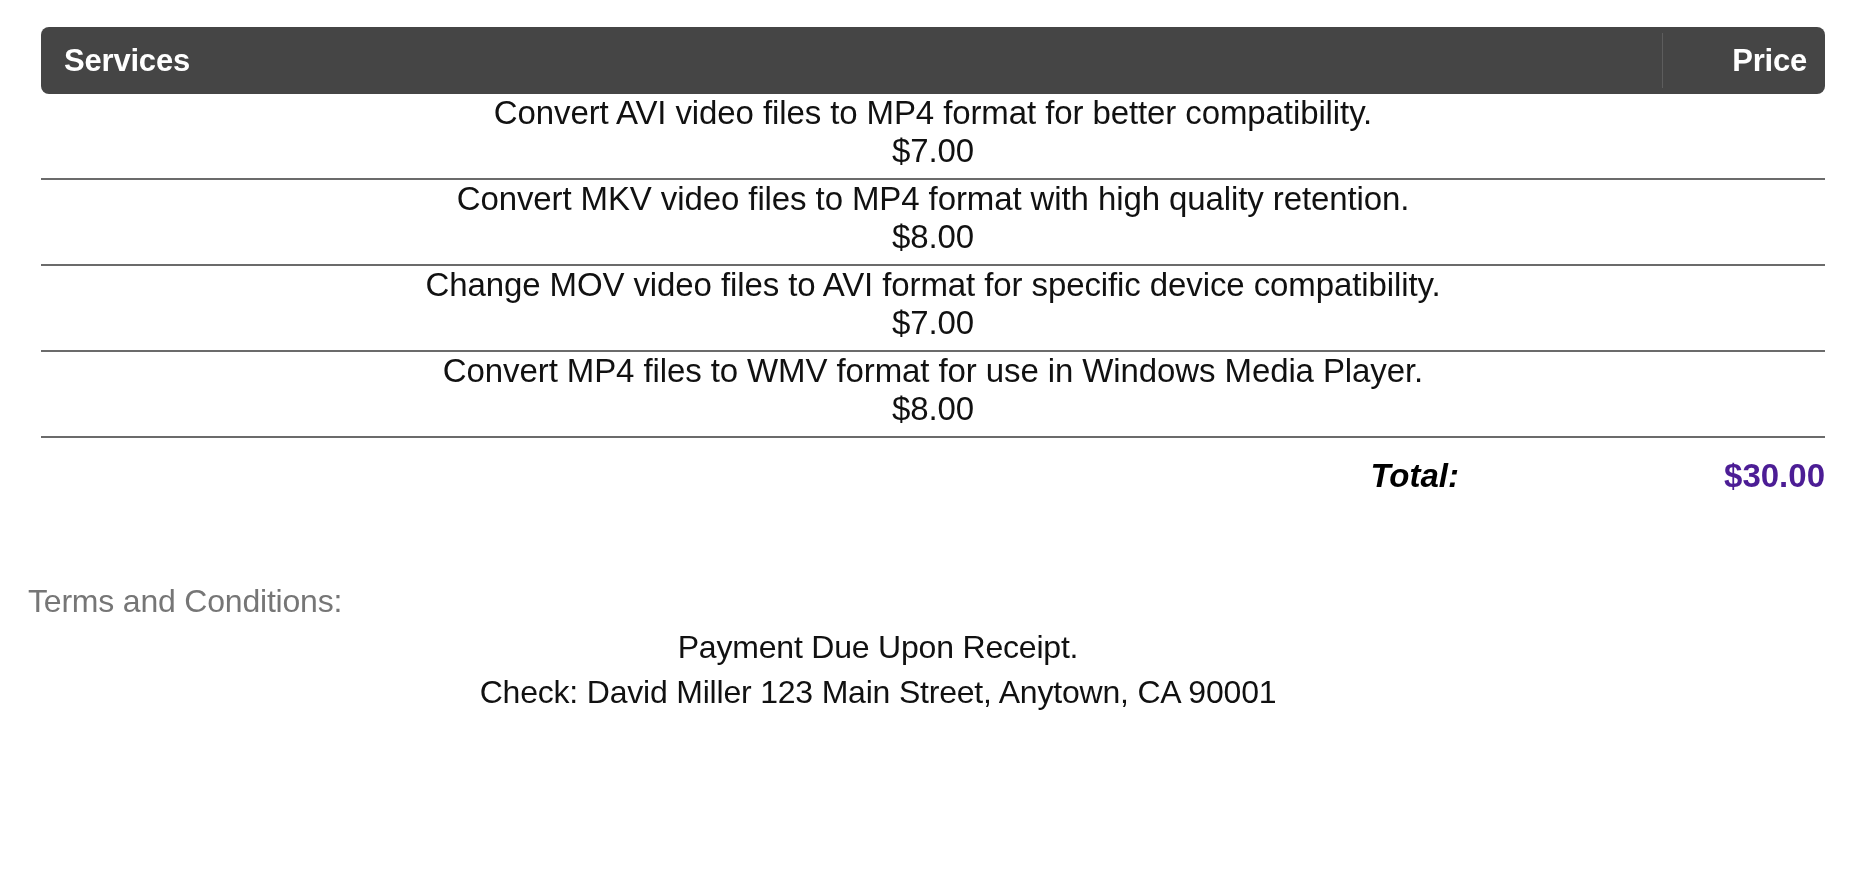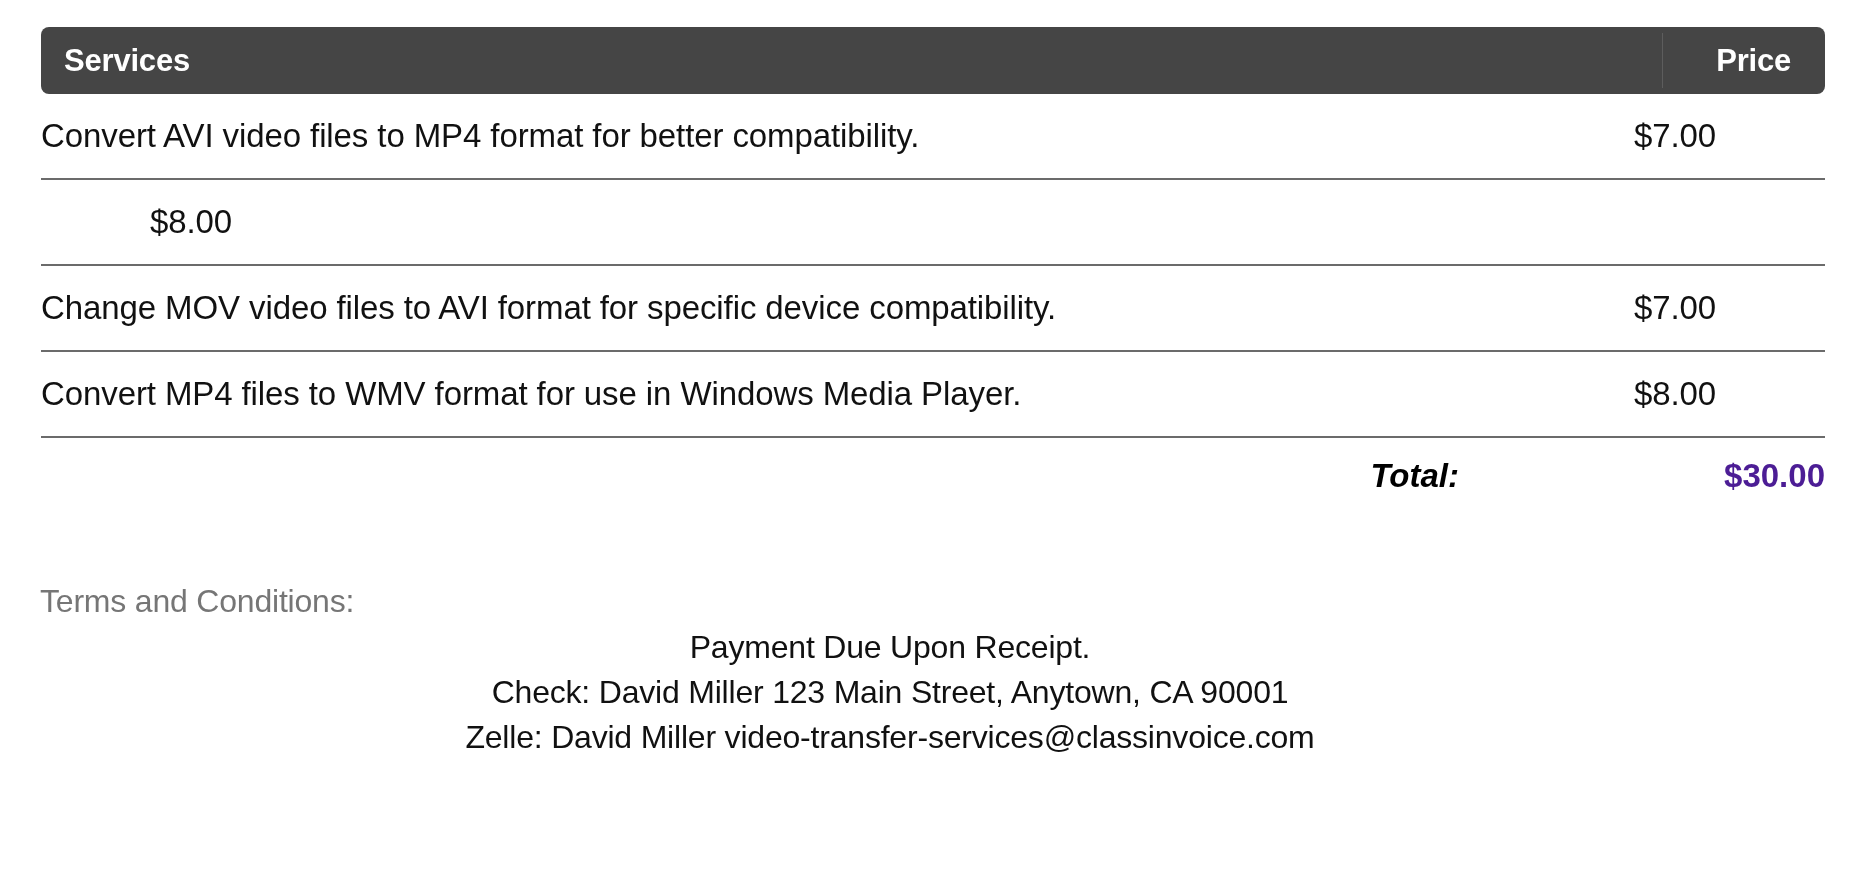--- a/index.html
+++ b/index.html
@@ -45,37 +45,38 @@
     letter-spacing: -0.2px;
     box-sizing: border-box;
     border-right: 1px solid #5d5d5d;
     height: 55px;
     display: flex;
     align-items: center;
   }
   .th-price {
     flex: 0 0 162px;
     text-align: right;
-    padding-right: 34px;
+    padding-right: 18px;
     font-size: 31px;
     font-weight: bold;
     letter-spacing: -0.2px;
     box-sizing: border-box;
     height: 67px;
     display: flex;
     align-items: center;
     justify-content: flex-end;
   }
 
   .table-row {
     display: flex;
     align-items: center;
     height: 86px;
     border-bottom: 2px solid #6b6b6b;
     box-sizing: border-box;
+    flex-direction: column;
   }
   .td-service {
     flex: 1 1 auto;
     padding-left: 0px;
     font-size: 33px;
     letter-spacing: -0.1px;
     color: #111111;
   }
   .td-price {
     flex: 0 0 300px;
@@ -106,21 +107,21 @@
     flex: 0 0 270px;
     text-align: right;
     font-size: 33px;
     font-weight: bold;
     color: #4c1d95;
   }
 
   
   .terms {
     position: absolute;
-    left: 40px;
+    left: 28px;
     top: 578px;
     width: 1700px;
   }
   .terms-title {
     font-size: 32px;
     color: #767676;
     line-height: 47px;
     letter-spacing: -0.2px;
   }
   .terms-line {
@@ -142,20 +143,21 @@
       <div class="th-services">Services</div>
       <div class="th-price">Price</div>
     </div>
 
     <div class="table-row">
       <div class="td-service">Convert AVI video files to MP4 format for better compatibility.</div>
       <div class="td-price">$7.00</div>
     </div>
 
     <div class="table-row">
+      <div class="td-service">Convert MKV video files to MP4 format with high quality retention.</div>
       <div class="td-price">$8.00</div>
     </div>
 
     <div class="table-row">
       <div class="td-service">Change MOV video files to AVI format for specific device compatibility.</div>
       <div class="td-price">$7.00</div>
     </div>
 
     <div class="table-row">
       <div class="td-service">Convert MP4 files to WMV format for use in Windows Media Player.</div>
@@ -167,16 +169,15 @@
       <div class="total-label">Total:</div>
       <div class="total-value">$30.00</div>
     </div>
 
   </div>
 
   <div class="terms">
     <div class="terms-title">Terms and Conditions:</div>
     <div class="terms-line">Payment Due Upon Receipt.</div>
     <div class="terms-line">Check: David Miller 123 Main Street, Anytown, CA 90001</div>
-    <div class="terms-line">Zelle: David Miller video-transfer-services@classinvoice.com</div>
   </div>
 
 </div>
 
 </body></html>

